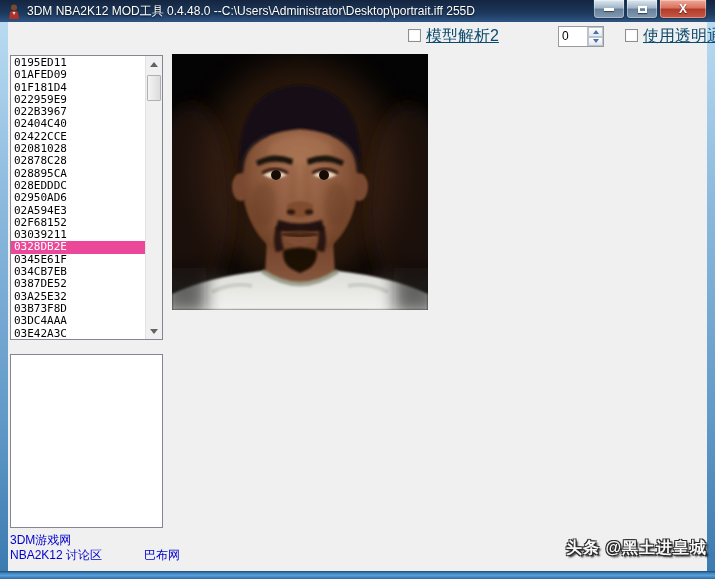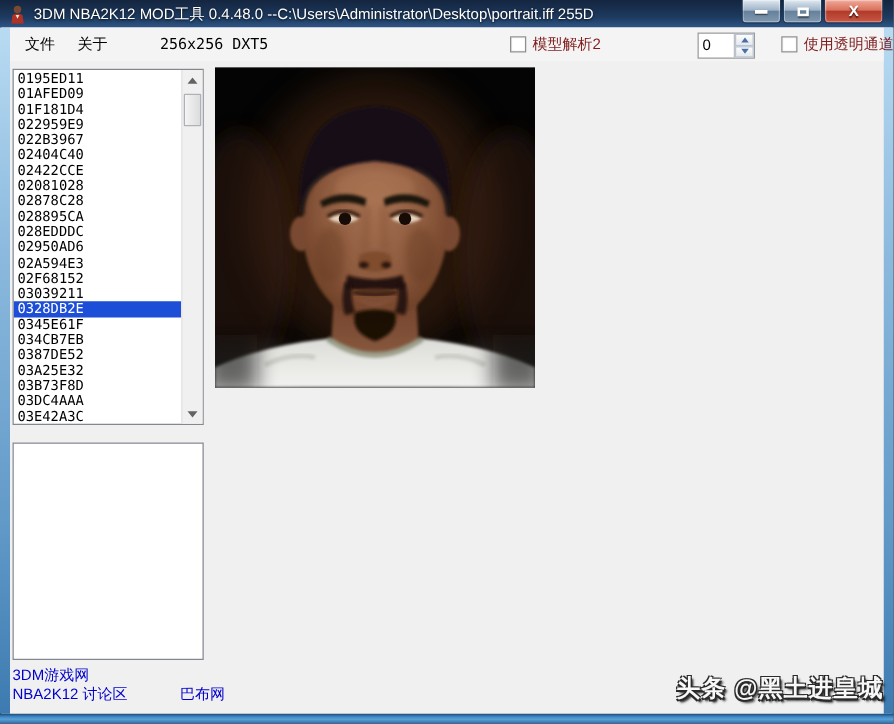--- a/index.html
+++ b/index.html
@@ -26,56 +26,56 @@
   .border-left{left:0;} .border-right{right:0;}
   .border-bottom{position:absolute;left:0;bottom:0;width:715px;height:8px;
     background:linear-gradient(#1d4a70,#3e86c4 30%,#5aa0d8 55%,#2e6ba2);}
   
   .menubar{position:absolute;left:8px;top:22px;width:699px;height:27px;background:#f4f4f4;}
   .menu-item{position:absolute;top:0;height:27px;line-height:27px;font-size:12px;color:#000;padding:0 4px;}
   .fmt-label{position:absolute;top:0;height:27px;line-height:27px;
     font-family:"DejaVu Sans Mono","Liberation Mono",monospace;font-size:12px;color:#000;}
   .cb{position:absolute;width:13px;height:13px;background:#fff;border:1px solid #8e8e8e;
     box-shadow:0 0 1px #c0c0c0 inset;}
-  .cb-label{position:absolute;height:27px;line-height:27px;font-size:12px;color:#7f1d1d;white-space:nowrap;}
+  .cb-label{position:absolute;height:27px;line-height:27px;font-size:16px;color:#0c4a6e;white-space:nowrap;text-decoration:underline;}
   .spinner{position:absolute;left:550px;top:26px;width:46px;height:21px;border:1px solid #9a9a9a;
     background:#fff;display:flex;}
   .spin-value{flex:1;font-size:12px;line-height:19px;padding-left:3px;color:#000;}
   .spin-btns{width:16px;display:flex;flex-direction:column;border-left:1px solid #c0c0c0;}
   .spin-btn{flex:1;background:linear-gradient(#fdfdfd,#e4e8ee);border:1px solid #b8c4d4;
     display:flex;align-items:center;justify-content:center;}
   .arr-up{width:0;height:0;border-left:3px solid transparent;border-right:3px solid transparent;
     border-bottom:4px solid #4a6fa5;}
   .arr-dn{width:0;height:0;border-left:3px solid transparent;border-right:3px solid transparent;
     border-top:4px solid #4a6fa5;}
   
   .listbox{position:absolute;left:10px;top:55px;width:153px;height:285px;background:#fff;
     border:1px solid #828790;display:flex;}
   .list-items{flex:1;overflow:hidden;padding-top:1px;}
   .list-row{height:12.3px;line-height:12.3px;font-family:"DejaVu Sans Mono","Liberation Mono",monospace;
     font-size:11px;color:#000;padding-left:3px;white-space:nowrap;}
-  .list-row.selected{background:#1d4ed8;color:#fff;}
+  .list-row.selected{background:#ec4899;color:#fff;}
   .scrollbar{width:17px;background:#f0f0f0;border-left:1px solid #e2e2e2;position:relative;}
   .sb-btn{position:absolute;left:0;width:16px;height:16px;display:flex;align-items:center;justify-content:center;}
   .sb-up{top:0;} .sb-dn{bottom:0;}
   .sb-arr-up{width:0;height:0;border-left:4px solid transparent;border-right:4px solid transparent;
     border-bottom:5px solid #636363;}
   .sb-arr-dn{width:0;height:0;border-left:4px solid transparent;border-right:4px solid transparent;
     border-top:5px solid #636363;}
   .sb-thumb{position:absolute;left:1px;top:19px;width:14px;height:26px;
     background:linear-gradient(90deg,#f4f4f4,#dcdcdc);border:1px solid #aeb2b8;border-radius:1px;}
   
   .portrait{position:absolute;left:172px;top:54px;width:256px;height:256px;background:#000;}
   
   .whitebox{position:absolute;left:10px;top:354px;width:153px;height:174px;background:#fff;
     border:1px solid #828790;}
   
   .link{position:absolute;font-size:12px;color:#0000cc;white-space:nowrap;cursor:pointer;}
   
-  .watermark{position:absolute;top:538px;right:8px;font-size:19px;font-weight:bold;color:#f8f8f8;
+  .watermark{position:absolute;top:538px;right:8px;font-size:16px;font-weight:bold;color:#f8f8f8;
     text-shadow:1px 1px 0 #2a2a2a,-1px -1px 0 #2a2a2a,1px -1px 0 #2a2a2a,-1px 1px 0 #2a2a2a,2px 2px 2px #000;
     letter-spacing:1px;margin-left:10px;}
 </style>
 </head>
 <body>
 
 <div class="window">
 
   <div class="titlebar">
     <svg class="app-icon" viewBox="0 0 16 16">
@@ -95,25 +95,20 @@
       <div class="winbtn close">
           <span class="glyph-close">X</span>
         </div>
     </div>
   </div>
 
   <div class="border-left"></div>
   <div class="border-right"></div>
   <div class="border-bottom"></div>
 
-  <div class="menubar">
-    <div class="menu-item" style="left:8px;">文件</div>
-    <div class="menu-item" style="left:50px;">关于</div>
-    <div class="fmt-label" style="left:120px;">256x256 DXT5</div>
-  </div>
   <div class="cb" style="left:408px;top:29px;"></div>
   <div class="cb-label" style="left:426px;top:22px;">模型解析2</div>
   <div class="spinner" style="left:558px;top:26px;">
     <div class="spin-value">0</div>
     <div class="spin-btns">
       <div class="spin-btn">
           <div class="arr-up"></div>
         </div>
       <div class="spin-btn">
           <div class="arr-dn"></div>

